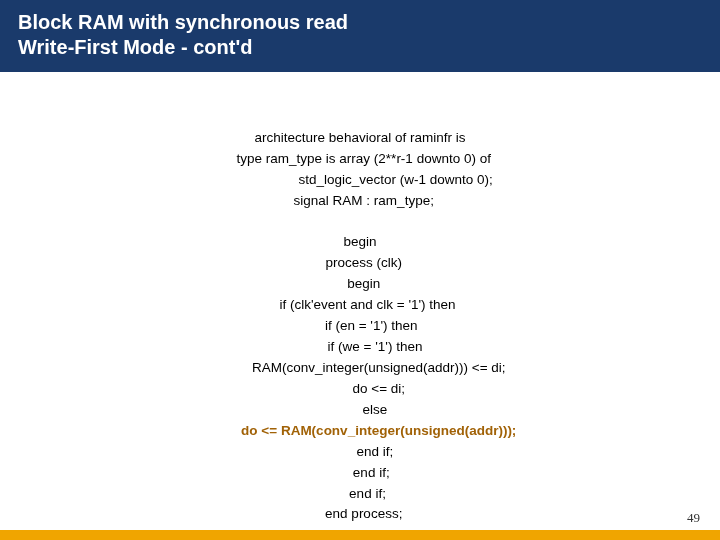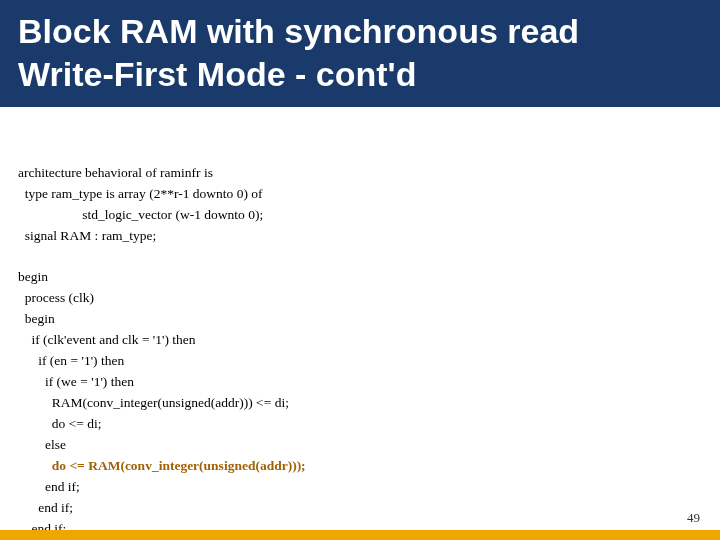--- a/index.html
+++ b/index.html
@@ -26,38 +26,39 @@
     }
 
     .title-bar {
       background: #1a3a6b;
       padding: 10px 18px 12px 18px;
       flex-shrink: 0;
     }
 
     .title-text {
       color: #ffffff;
-      font-size: 34px;
+      font-size: 20px;
       font-weight: bold;
       line-height: 1.25;
     }
 
     .content-area {
       flex: 1;
       padding: 14px 18px 10px 18px;
       background: #ffffff;
       overflow: hidden;
     }
 
     .code-block {
-      font-family: Liberation Serif, serif;
+      font-family: Liberation Sans, sans-serif;
       font-size: 13.5px;
       line-height: 1.55;
       color: #000000;
       white-space: pre;
+      text-align: center;
     }
 
     .code-line {
       display: block;
     }
 
     .highlight-red {
       color: #a16207;
       font-weight: bold;
     }

